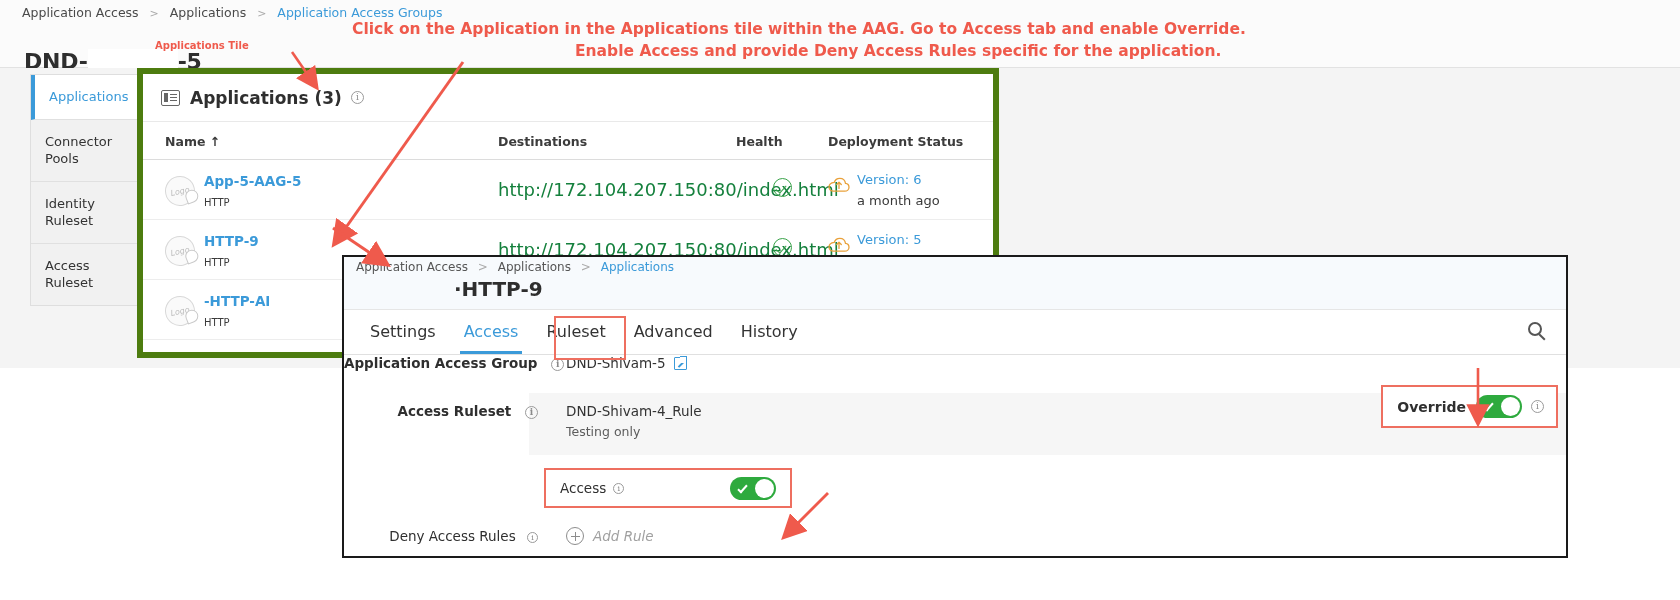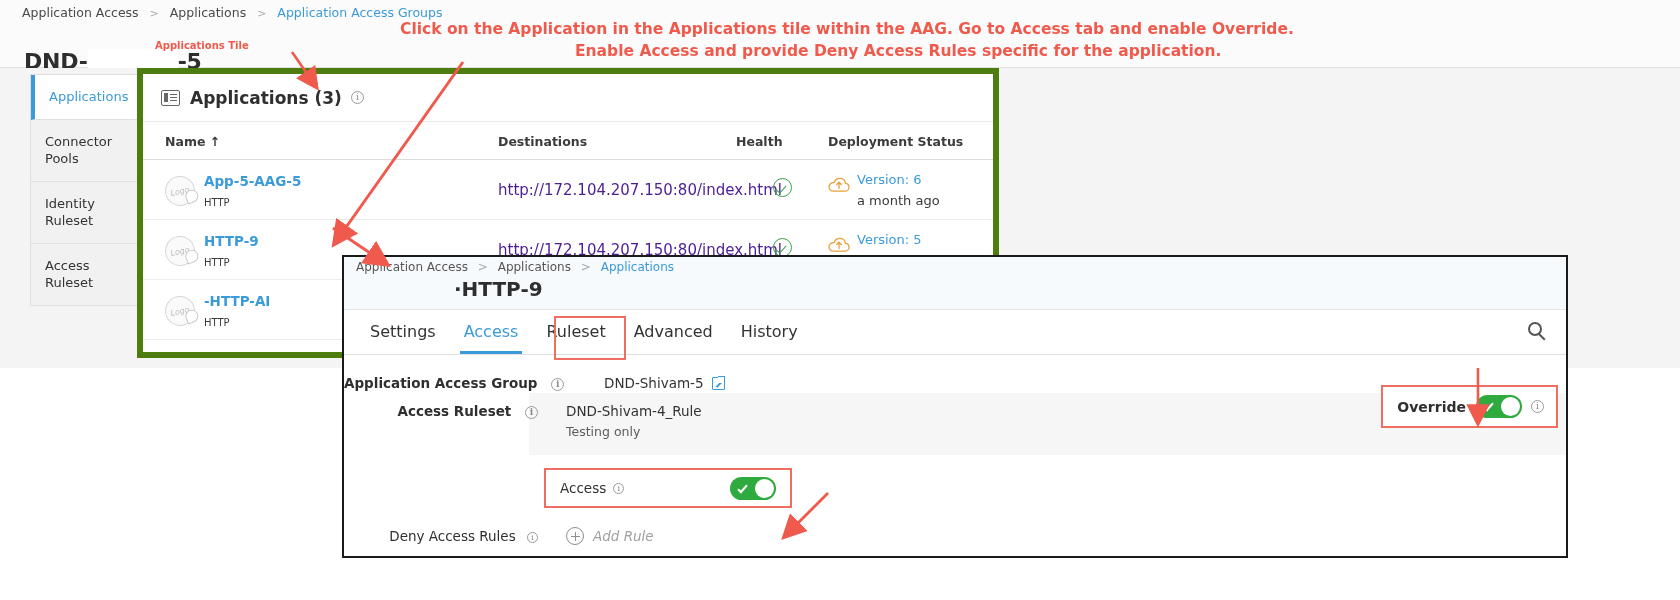--- a/index.html
+++ b/index.html
@@ -112,21 +112,21 @@
     transform: rotate(-12deg);
   }
   .logo-chip:after {
     content: ""; position: absolute; right: -3px; bottom: 0px;
     width: 11px; height: 11px; border: 1px solid #c9c9c9; background: #fff;
     border-radius: 50% 50% 50% 0; transform: rotate(-10deg);
   }
   .name-stack { padding-top: 2px; }
   .app-link { color: #3b9ad9; font-size: 13.5px; font-weight: bold; display: block; }
   .app-proto { color: #3a3a3a; font-size: 10px; display: block; margin-top: 8px; }
-  .dest-text { font-size: 15px; color: #4c1d95; }
+  .dest-text { font-size: 18px; color: #15803d; }
   .health-ok {
     display: inline-block; width: 19px; height: 19px; border-radius: 50%;
     border: 1.6px solid #3aa34a; position: relative;
   }
   .health-ok:after {
     content: ""; position: absolute; left: 4.5px; top: 4px;
     width: 5px; height: 9px; border: solid #3aa34a;
     border-width: 0 1.7px 1.7px 0; transform: rotate(42deg);
   }
   .dep-cell { display: flex; align-items: flex-start; }
@@ -244,21 +244,21 @@
   .plus-circ {
     width: 18px; height: 18px; border-radius: 50%; border: 1.5px solid #8d8d8d;
     position: relative; margin-right: 9px; flex: none;
   }
   .plus-circ:before { content:""; position:absolute; left:3.5px; top:7.5px; width:9px; height:1.6px; background:#8d8d8d; }
   .plus-circ:after  { content:""; position:absolute; left:7.5px; top:3.5px; width:1.6px; height:9px; background:#8d8d8d; }
   .addrule-text { font-size: 13.5px; color: #a0a0a0; font-style: italic; }
 
   
   .anno { position: absolute; color: #ef5a4c; font-weight: bold; white-space: nowrap; z-index: 30; }
-  .anno-l1 { left: 352px; top: 20px; font-size: 15.5px; margin-left: 48px; }
+  .anno-l1 { left: 352px; top: 20px; font-size: 15.5px; }
   .anno-l2 { left: 575px; top: 42px; font-size: 15.5px; }
   .anno-tile { left: 155px; top: 40px; font-size: 10px; }
   svg.overlay { position: absolute; left: 0; top: 0; width: 1680px; height: 600px; z-index: 28; pointer-events: none; }
   .bottom-strip { position: absolute; left:0; top: 368px; width: 1680px; height: 232px; background: #ffffff; }
 </style>
 </head>
 <body>
 
 <div id="root">
 
@@ -415,21 +415,21 @@
       <div class="search-icon-wrap">
           <span class="magnifier"></span>
         </div>
     </div>
 
     <div style="position:absolute;left:210px;top:59px;width:72px;height:44px;border:2.5px solid #ee6f60;z-index:5;pointer-events:none;"></div>
 
     <div class="form-area">
       <div class="ruleset-band"></div>
 
-      <div class="frow" style="position:absolute;left:0;top:20px;gap:38px;">
+      <div class="frow" style="position:absolute;left:0;top:0;">
         <div class="flabel"><span>Application Access Group</span> <i class="info-i">i</i></div>
         <div class="fvalue"><span>DND-Shivam-5</span><span class="extlink"></span></div>
       </div>
 
       <div class="frow" style="position:absolute;left:0;top:48px;">
         <div class="flabel"><span>Access Ruleset</span> <i class="info-i">i</i></div>
         <div class="fvalue">
           <div>DND-Shivam-4_Rule</div>
           <div class="fsub">Testing only</div>
         </div>

